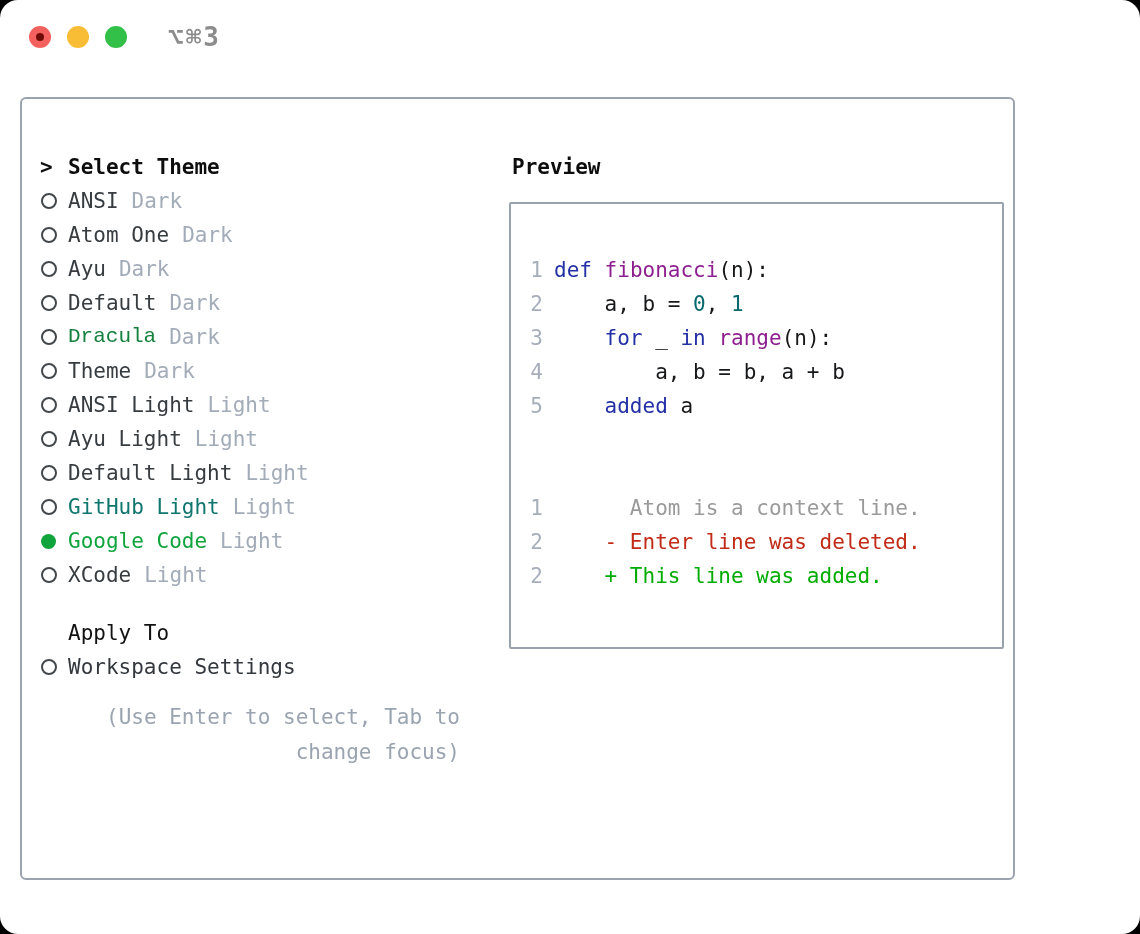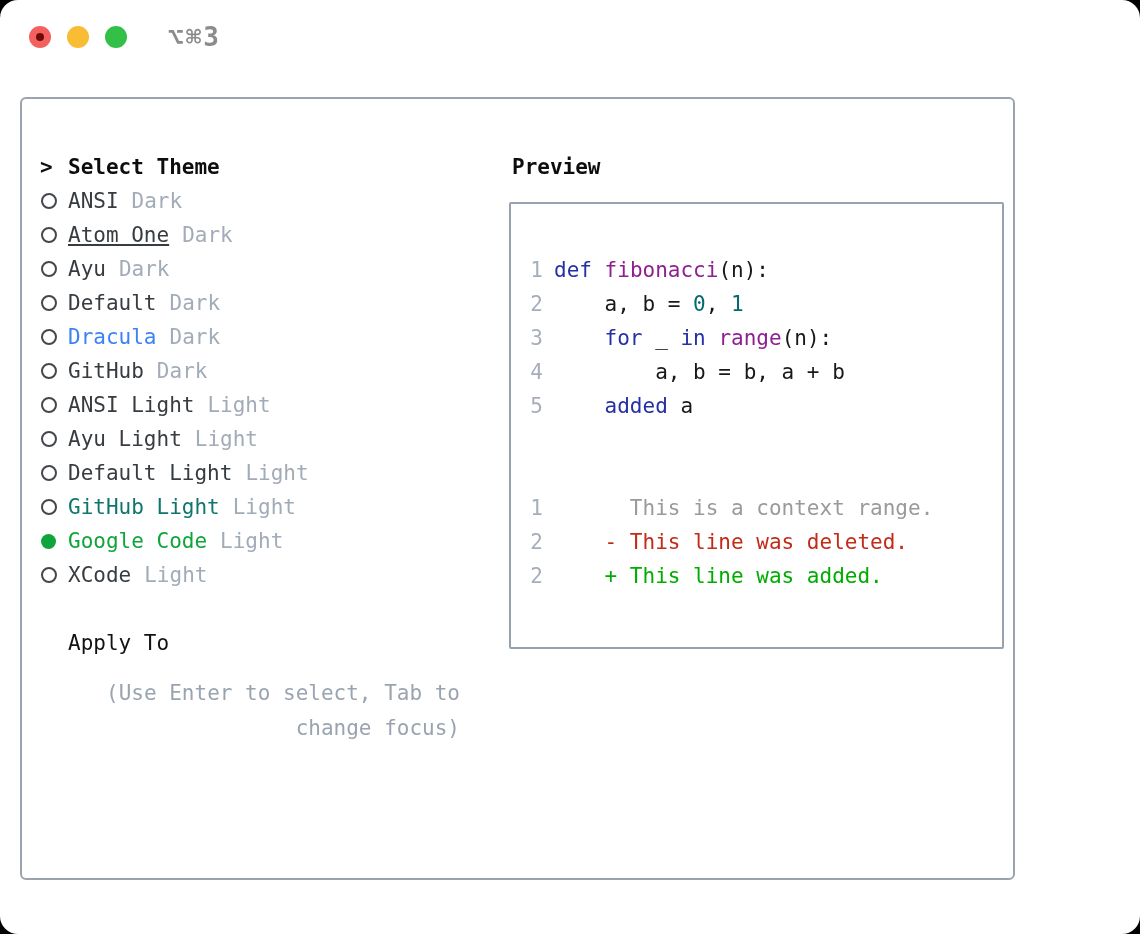--- a/index.html
+++ b/index.html
@@ -23,21 +23,21 @@
   
   .theme-col{position:absolute;left:18px;top:51px;font-size:21px;line-height:34px;}
   .row{display:flex;align-items:center;height:34px;white-space:pre;}
   .prefix{width:28px;display:flex;align-items:center;}
   .caret{font-weight:bold;color:#101010;}
   .ring{width:12px;height:12px;border:2.5px solid #43484d;border-radius:50%;margin-left:1px;}
   .dot{width:15px;height:15px;border-radius:50%;margin-left:1px;}
   .name{color:#373c41;}
   .variant{margin-left:13px;}
   .hdr{font-weight:bold;color:#0d0d0d;}
-  .apply-hdr{color:#111;margin-top:34px;}
+  .apply-hdr{color:#111;margin-top:24px;}
   .hint{margin-top:34px;max-width:420px;white-space:normal;line-height:35px;}
 
   
   .preview-label{position:absolute;left:478px;top:51px;font-size:21px;line-height:34px;
        font-weight:bold;color:#0d0d0d;margin-left:12px;}
   .preview-box{position:absolute;left:487px;top:103px;width:472px;height:394px;
        border:2px solid #98a2ad;background:#fff;border-radius:2px;
        padding:49px 0 0 19px;box-sizing:content-box;font-size:21px;}
   .cline{display:flex;height:34px;align-items:center;white-space:pre;}
   .ln{width:13px;text-align:right;margin-right:11px;flex:none;}
@@ -59,53 +59,54 @@
 
   <div class="main-box">
 
     <div class="theme-col">
       <div class="row">
         <span class="prefix"><span class="caret">&gt;</span></span>
         <span class="hdr">Select Theme</span>
       </div>
       <div id="theme-list">
           <div class="row"><span class="prefix"><span class="ring"></span></span><span class="name" style="color: rgb(55, 60, 65);">ANSI</span><span class="variant" style="color: rgb(162, 171, 184);">Dark</span></div>
-          <div class="row"><span class="prefix"><span class="ring"></span></span><span class="name" style="color: rgb(55, 60, 65); text-decoration: underline;">Atom One</span><span class="variant" style="color: rgb(162, 171, 184);">Dark</span></div>
+          <div class="row"><span class="prefix"><span class="ring"></span></span><span class="name" style="color: rgb(55, 60, 65);">Atom One</span><span class="variant" style="color: rgb(162, 171, 184);">Dark</span></div>
           <div class="row"><span class="prefix"><span class="ring"></span></span><span class="name" style="color: rgb(55, 60, 65);">Ayu</span><span class="variant" style="color: rgb(162, 171, 184);">Dark</span></div>
           <div class="row"><span class="prefix"><span class="ring"></span></span><span class="name" style="color: rgb(55, 60, 65);">Default</span><span class="variant" style="color: rgb(162, 171, 184);">Dark</span></div>
-          <div class="row"><span class="prefix"><span class="ring"></span></span><span class="name" style="color: #3b82f6;">Dracula</span><span class="variant" style="color: rgb(162, 171, 184);">Dark</span></div>
-          <div class="row"><span class="prefix"><span class="ring"></span></span><span class="name" style="color: rgb(55, 60, 65);">GitHub</span><span class="variant" style="color: rgb(162, 171, 184);">Dark</span></div>
+          <div class="row"><span class="prefix"><span class="ring"></span></span><span class="name" style="color: #15803d; font-family: Liberation Mono, monospace;">Dracula</span><span class="variant" style="color: rgb(162, 171, 184);">Dark</span></div>
+          <div class="row"><span class="prefix"><span class="ring"></span></span><span class="name" style="color: rgb(55, 60, 65);">Theme</span><span class="variant" style="color: rgb(162, 171, 184);">Dark</span></div>
           <div class="row"><span class="prefix"><span class="ring"></span></span><span class="name" style="color: rgb(55, 60, 65);">ANSI Light</span><span class="variant" style="color: rgb(162, 171, 184);">Light</span></div>
           <div class="row"><span class="prefix"><span class="ring"></span></span><span class="name" style="color: rgb(55, 60, 65);">Ayu Light</span><span class="variant" style="color: rgb(162, 171, 184);">Light</span></div>
           <div class="row"><span class="prefix"><span class="ring"></span></span><span class="name" style="color: rgb(55, 60, 65);">Default Light</span><span class="variant" style="color: rgb(162, 171, 184);">Light</span></div>
           <div class="row"><span class="prefix"><span class="ring"></span></span><span class="name" style="color: #0f766e;">GitHub Light</span><span class="variant" style="color: rgb(162, 171, 184);">Light</span></div>
           <div class="row"><span class="prefix"><span class="dot" style="background: rgb(16, 164, 60);"></span></span><span class="name" style="color: rgb(16, 164, 60);">Google Code</span><span class="variant" style="color: rgb(162, 171, 184);">Light</span></div>
           <div class="row"><span class="prefix"><span class="ring"></span></span><span class="name" style="color: rgb(55, 60, 65);">XCode</span><span class="variant" style="color: rgb(162, 171, 184);">Light</span></div>
         </div>
 
       <div class="row apply-hdr">
         <span class="prefix"></span>
         <span>Apply To</span>
       </div>
       <div id="apply-list">
+          <div class="row"><span class="prefix"><span class="ring"></span></span><span class="name" style="color: rgb(51, 56, 62);">Workspace Settings</span></div>
         </div>
 
       <div class="row hint" style="color: rgb(154, 164, 177); text-align: right;">(Use Enter to select, Tab to change focus)</div>
     </div>
 
     <div class="preview-label">Preview</div>
     <div class="preview-box">
       <div id="preview-lines">
           <div class="cline"><span class="ln" style="color: rgb(166, 174, 187);">1</span><span class="code"><span style="color: rgb(36, 48, 166);">def</span><span style="color: rgb(23, 24, 26);"> </span><span style="color: rgb(142, 31, 144);">fibonacci</span><span style="color: rgb(23, 24, 26);">(n):</span></span></div>
           <div class="cline"><span class="ln" style="color: rgb(166, 174, 187);">2</span><span class="code"><span style="color: rgb(23, 24, 26);">    a, b = </span><span style="color: rgb(7, 104, 109);">0</span><span style="color: rgb(23, 24, 26);">, </span><span style="color: rgb(7, 104, 109);">1</span></span></div>
           <div class="cline"><span class="ln" style="color: rgb(166, 174, 187);">3</span><span class="code"><span style="color: rgb(23, 24, 26);">    </span><span style="color: rgb(36, 48, 166);">for</span><span style="color: rgb(23, 24, 26);"> _ </span><span style="color: rgb(36, 48, 166);">in</span><span style="color: rgb(23, 24, 26);"> </span><span style="color: rgb(142, 31, 144);">range</span><span style="color: rgb(23, 24, 26);">(n):</span></span></div>
           <div class="cline"><span class="ln" style="color: rgb(166, 174, 187);">4</span><span class="code"><span style="color: rgb(23, 24, 26);">        a, b = b, a + b</span></span></div>
           <div class="cline"><span class="ln" style="color: rgb(166, 174, 187);">5</span><span class="code"><span style="color: rgb(23, 24, 26);">    </span><span style="color: rgb(36, 48, 166);">added</span><span style="color: rgb(23, 24, 26);"> a</span></span></div>
           <div class="cline"><span class="ln" style="color: rgb(166, 174, 187);"></span><span class="code"></span></div>
           <div class="cline"><span class="ln" style="color: rgb(166, 174, 187);"></span><span class="code"></span></div>
-          <div class="cline"><span class="ln" style="color: rgb(166, 174, 187);">1</span><span class="code"><span style="color: rgb(154, 154, 154);">      This is a context range.</span></span></div>
-          <div class="cline"><span class="ln" style="color: rgb(166, 174, 187);">2</span><span class="code"><span style="color: rgb(193, 43, 23);">    - This line was deleted.</span></span></div>
+          <div class="cline"><span class="ln" style="color: rgb(166, 174, 187);">1</span><span class="code"><span style="color: rgb(154, 154, 154);">      Atom is a context line.</span></span></div>
+          <div class="cline"><span class="ln" style="color: rgb(166, 174, 187);">2</span><span class="code"><span style="color: rgb(193, 43, 23);">    - Enter line was deleted.</span></span></div>
           <div class="cline"><span class="ln" style="color: rgb(166, 174, 187);">2</span><span class="code"><span style="color: rgb(0, 172, 0);">    + This line was added.</span></span></div>
         </div>
     </div>
 
   </div>
 </div>
 
 </body></html>

